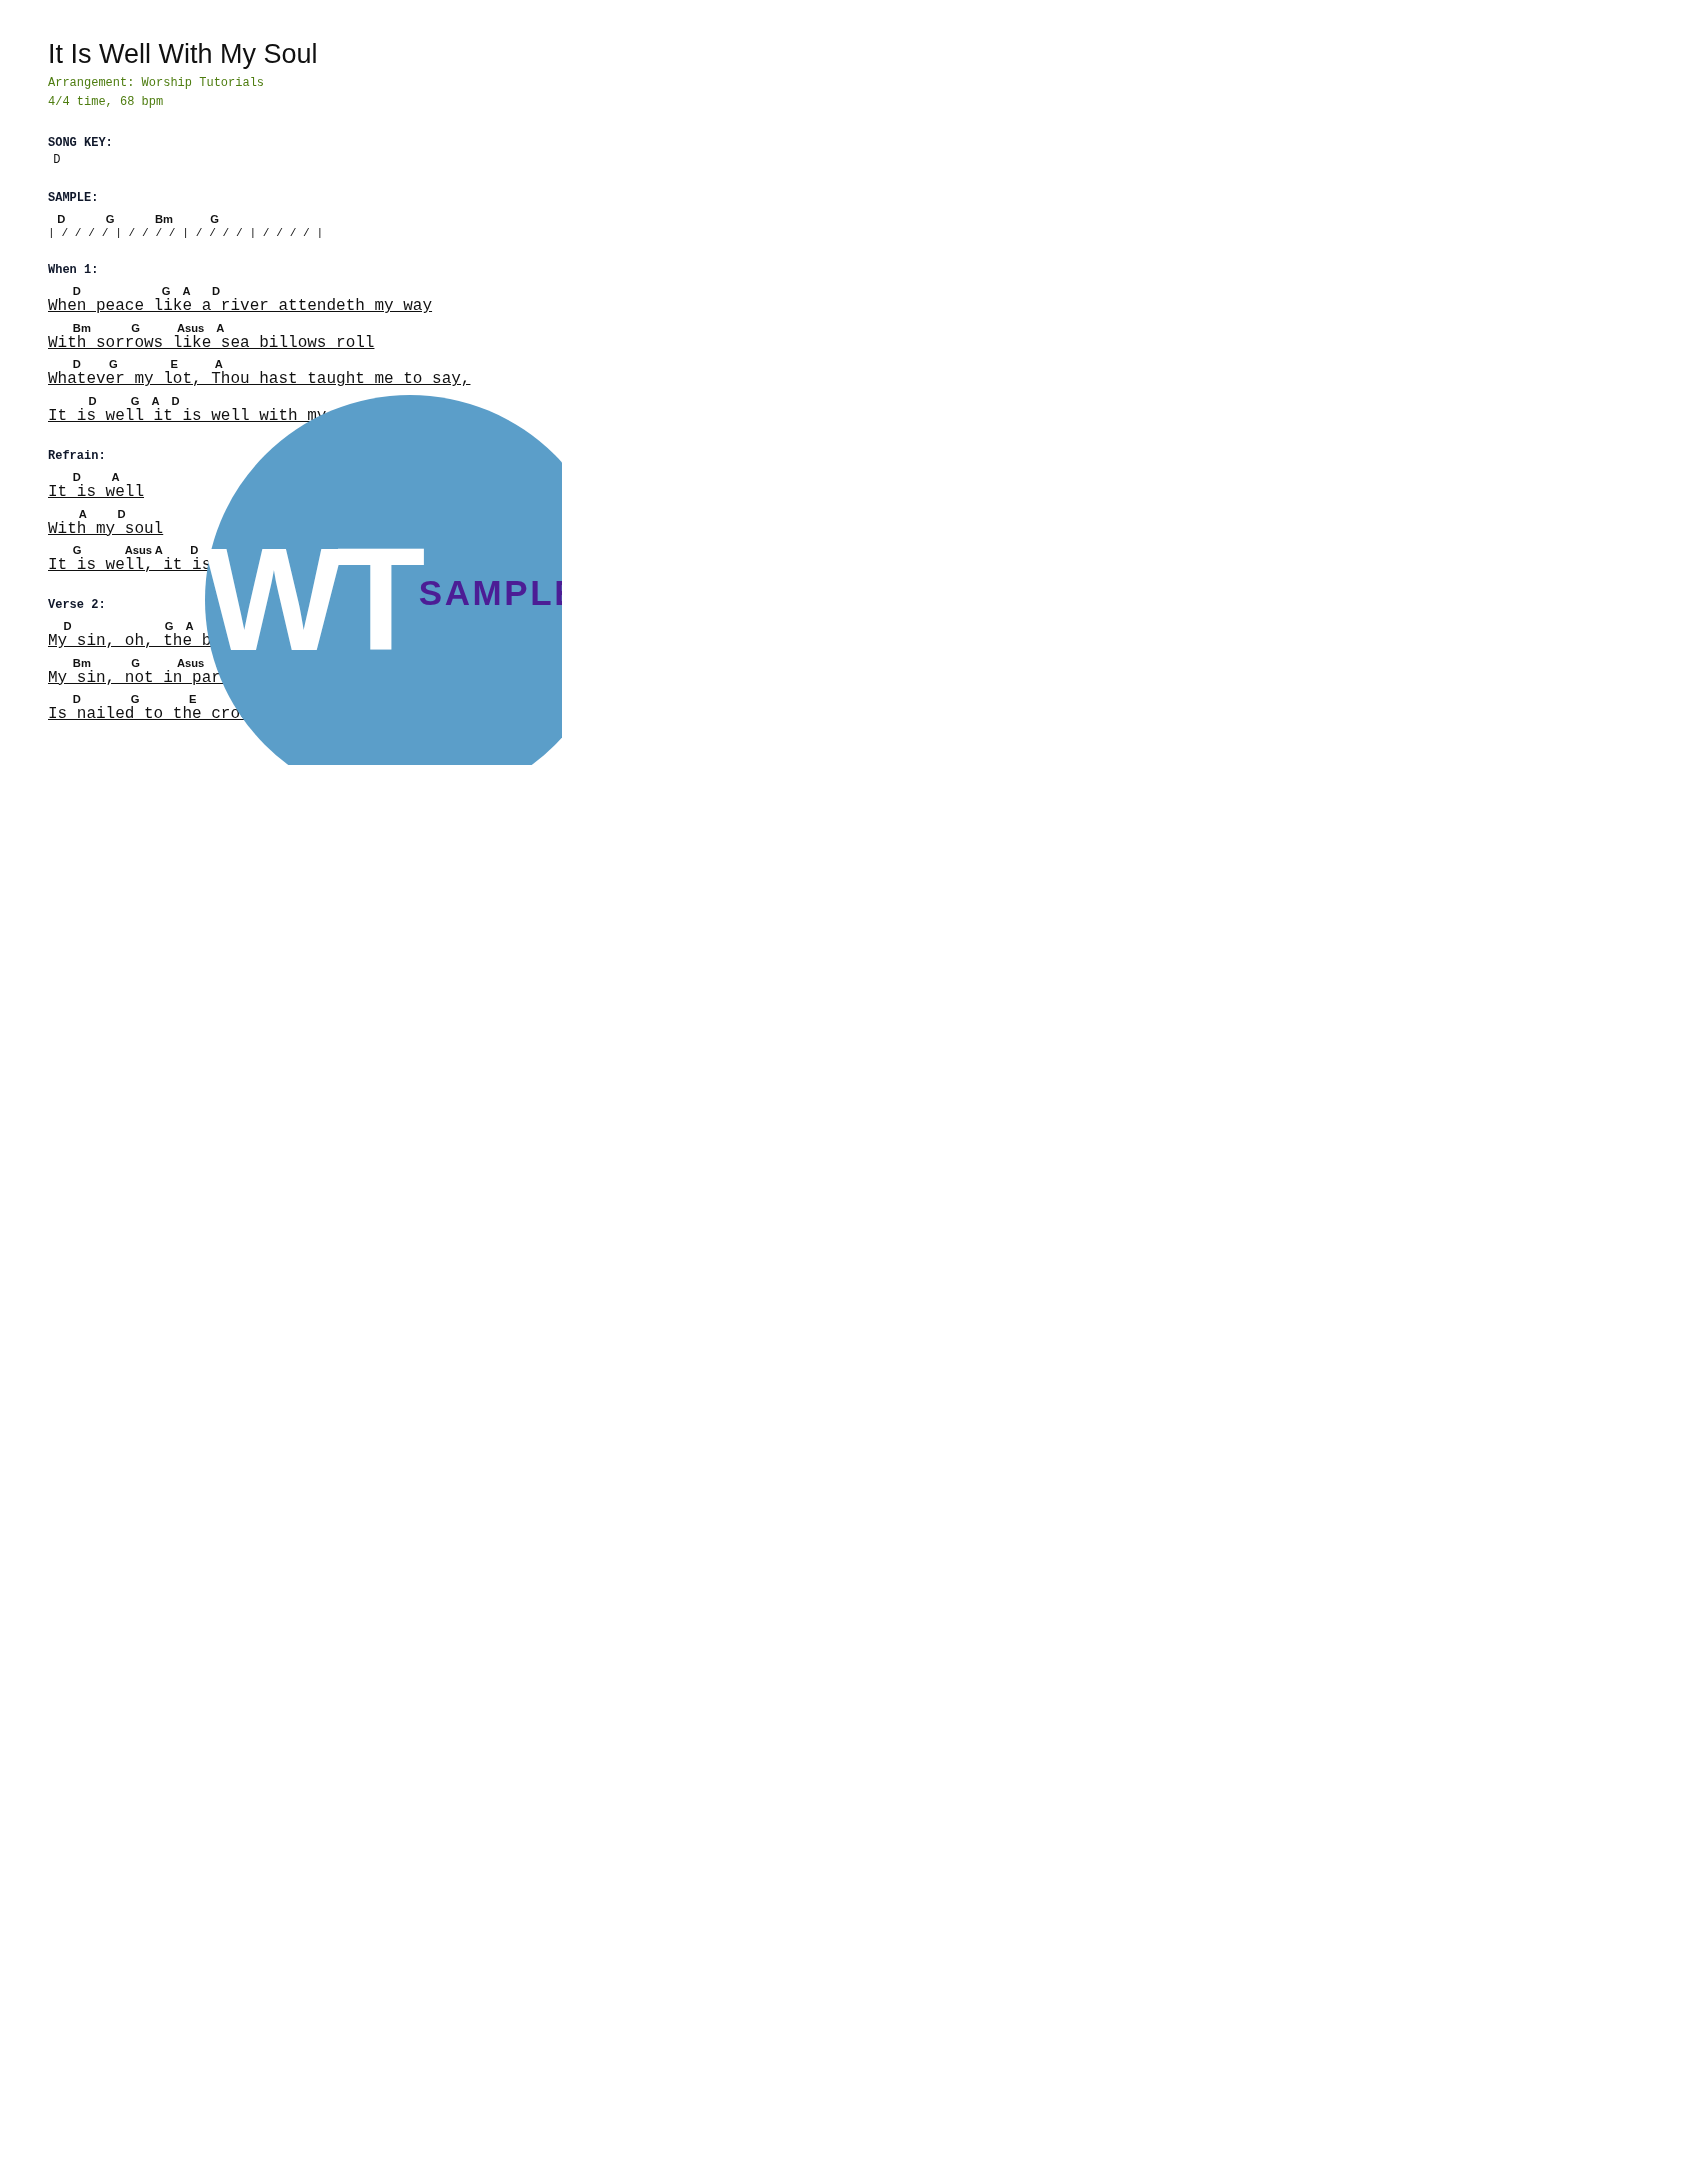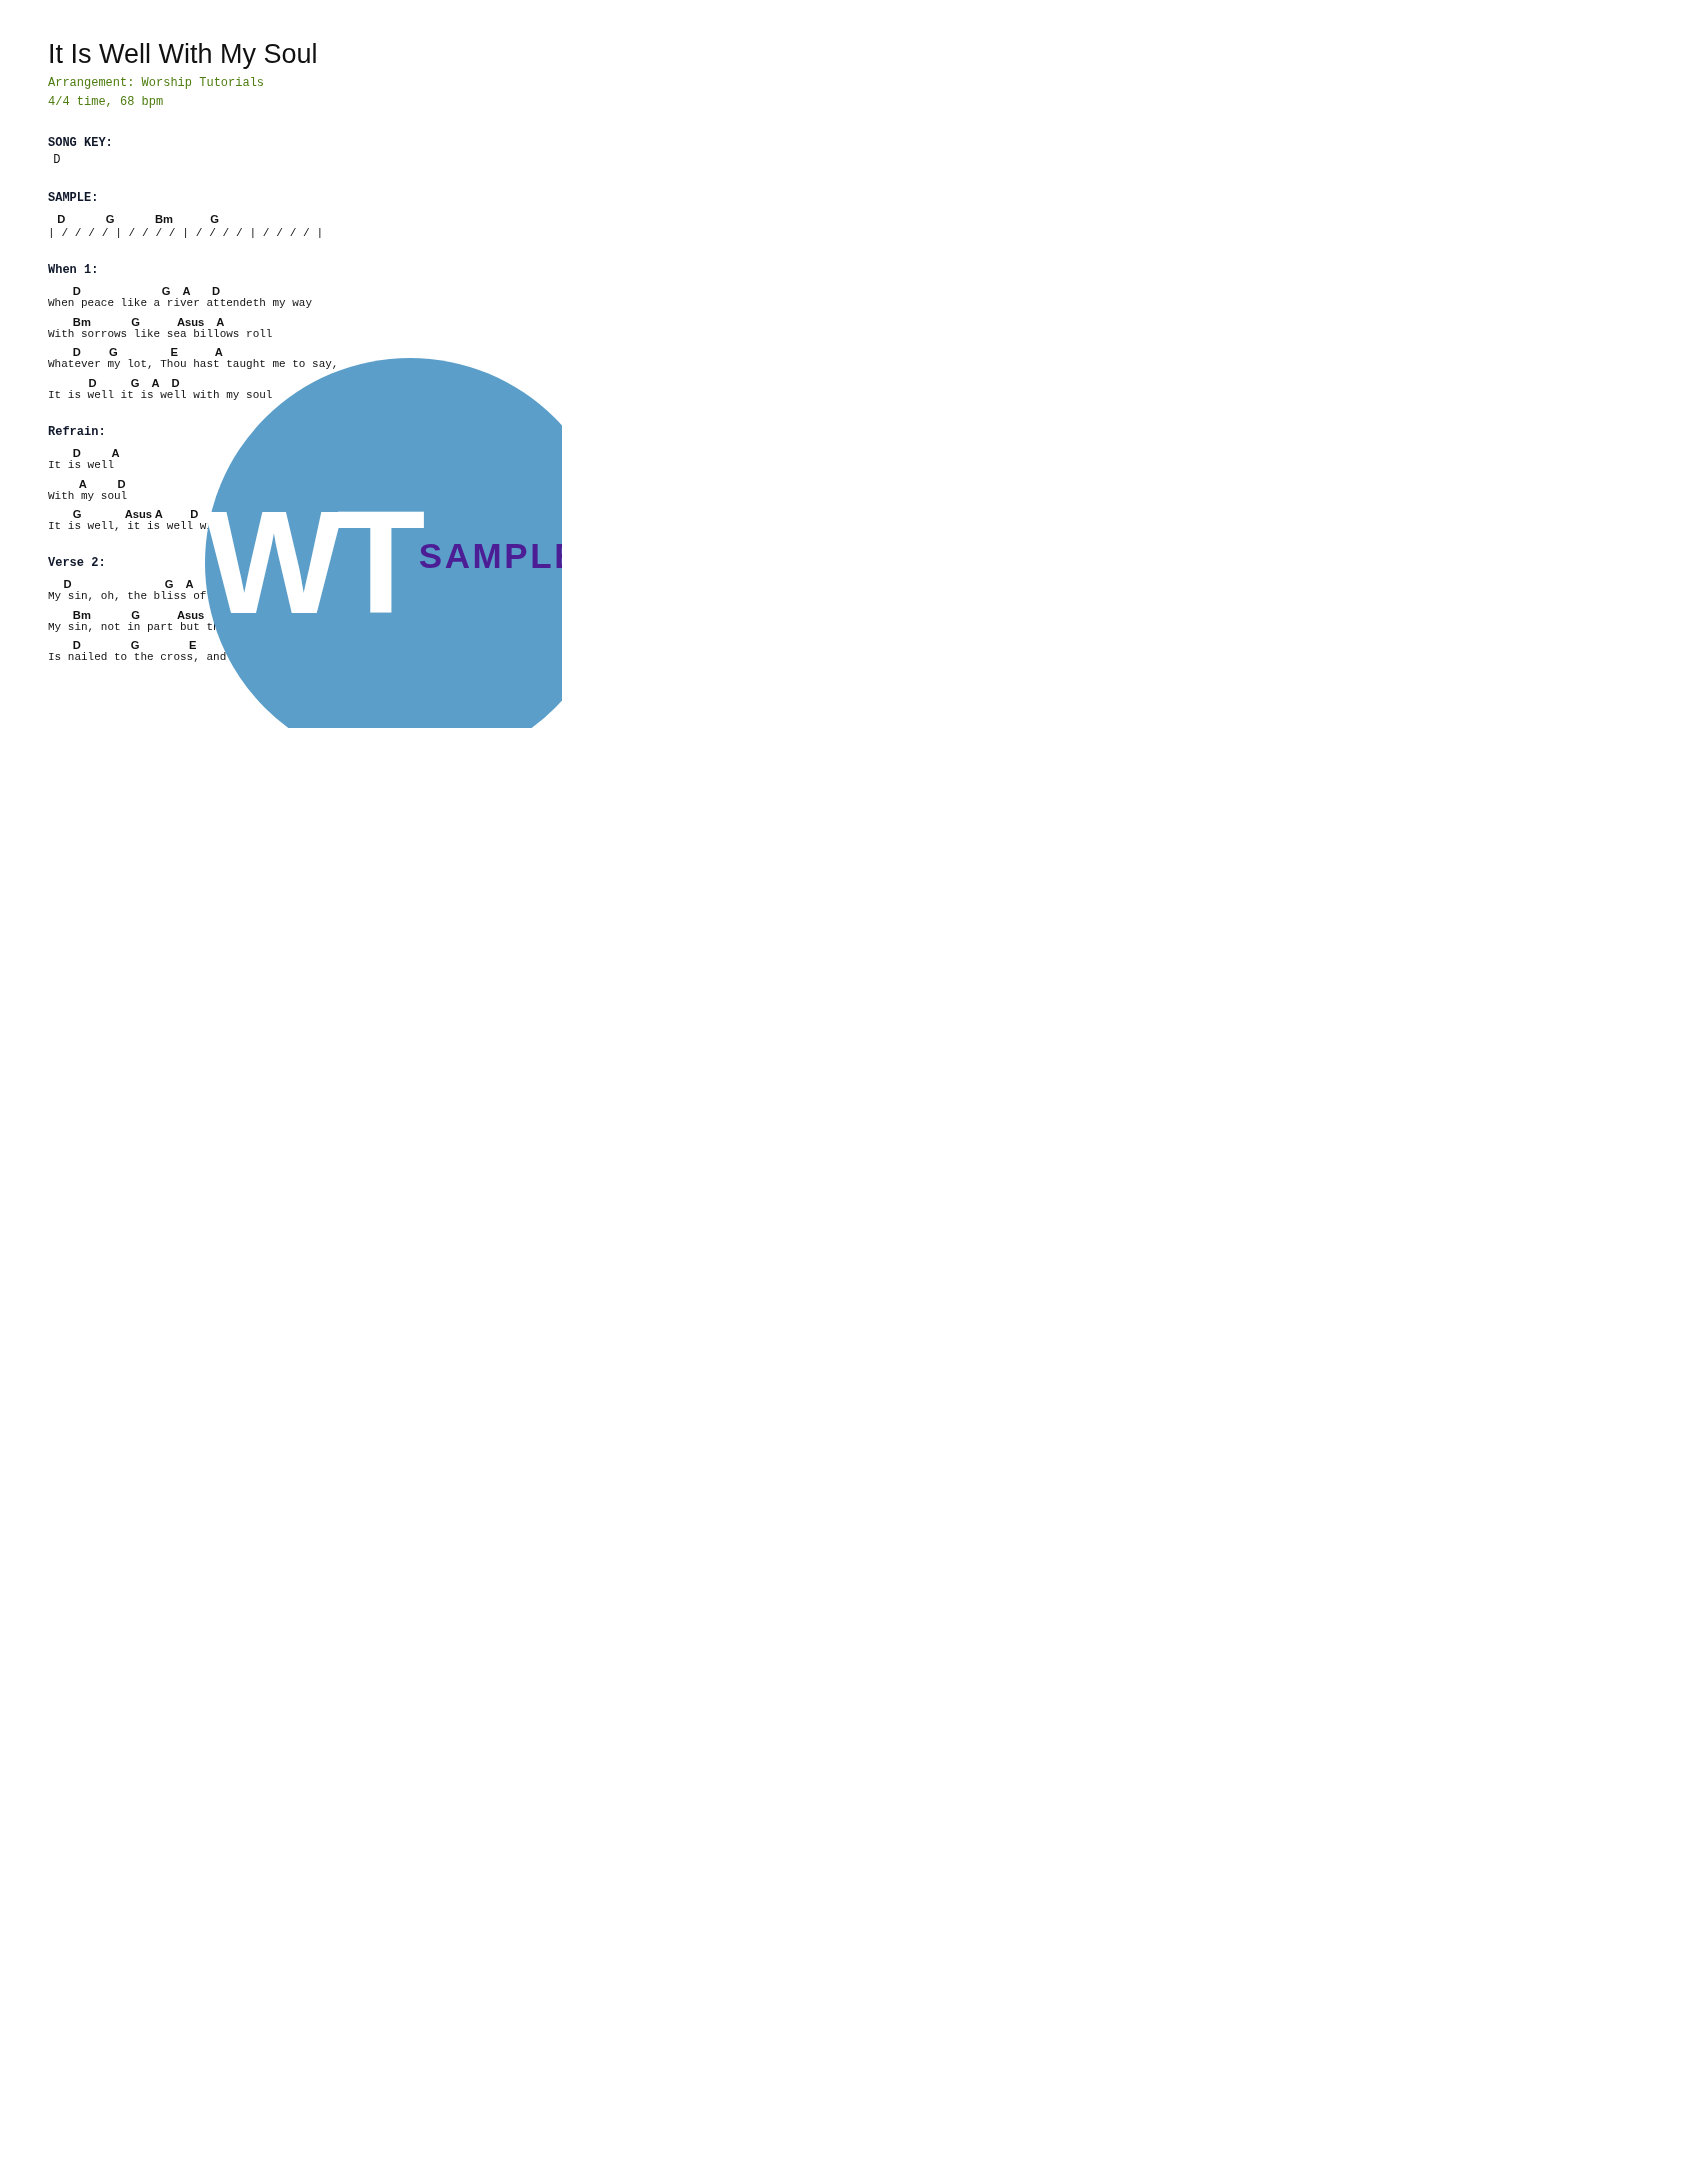--- a/index.html
+++ b/index.html
@@ -53,24 +53,25 @@
       font-family: Liberation Sans, sans-serif;
       font-weight: bold;
       font-size: 11.2px;
       color: #111;
       margin-top: 6.6px;
       white-space: pre;
     }
 
     .lyric-line {
       font-family: 'Courier New', Courier, monospace;
-      font-size: 11px;
+      font-size: 16px;
       color: #111;
       white-space: pre;
       margin-bottom: 1.3px;
+      text-decoration: underline;
     }
 
     .verse-block {
       margin-top: 8px;
     }
 
     .bar-line {
       font-family: 'Courier New', Courier, monospace;
       font-size: 11.2px;
       color: #111;

